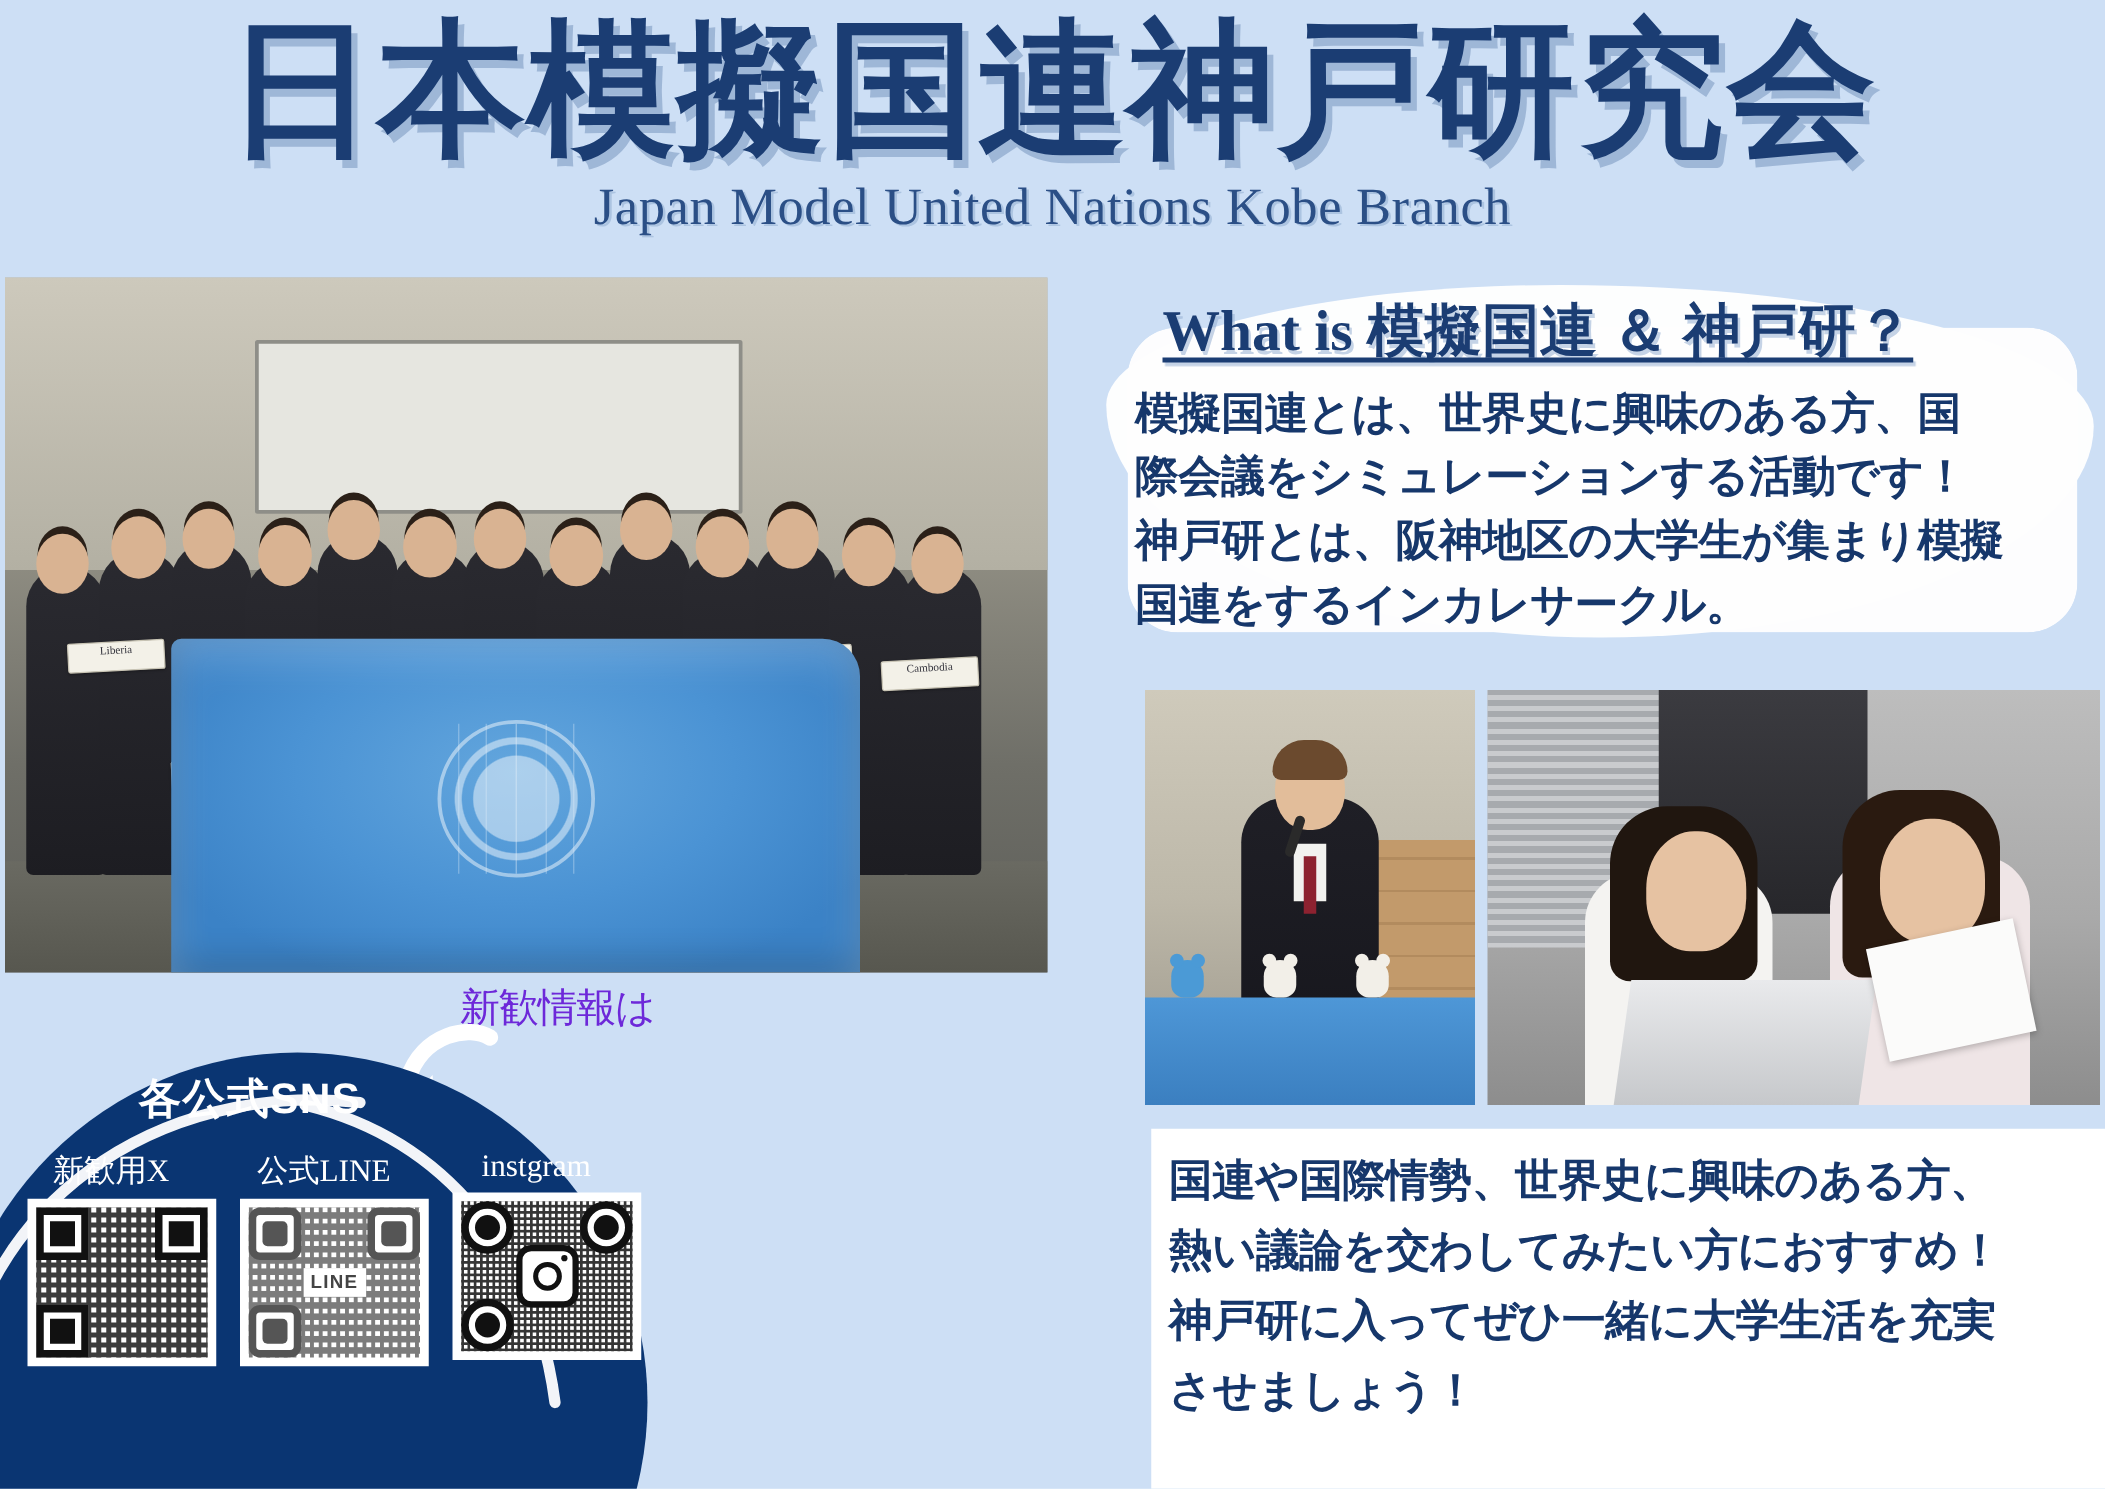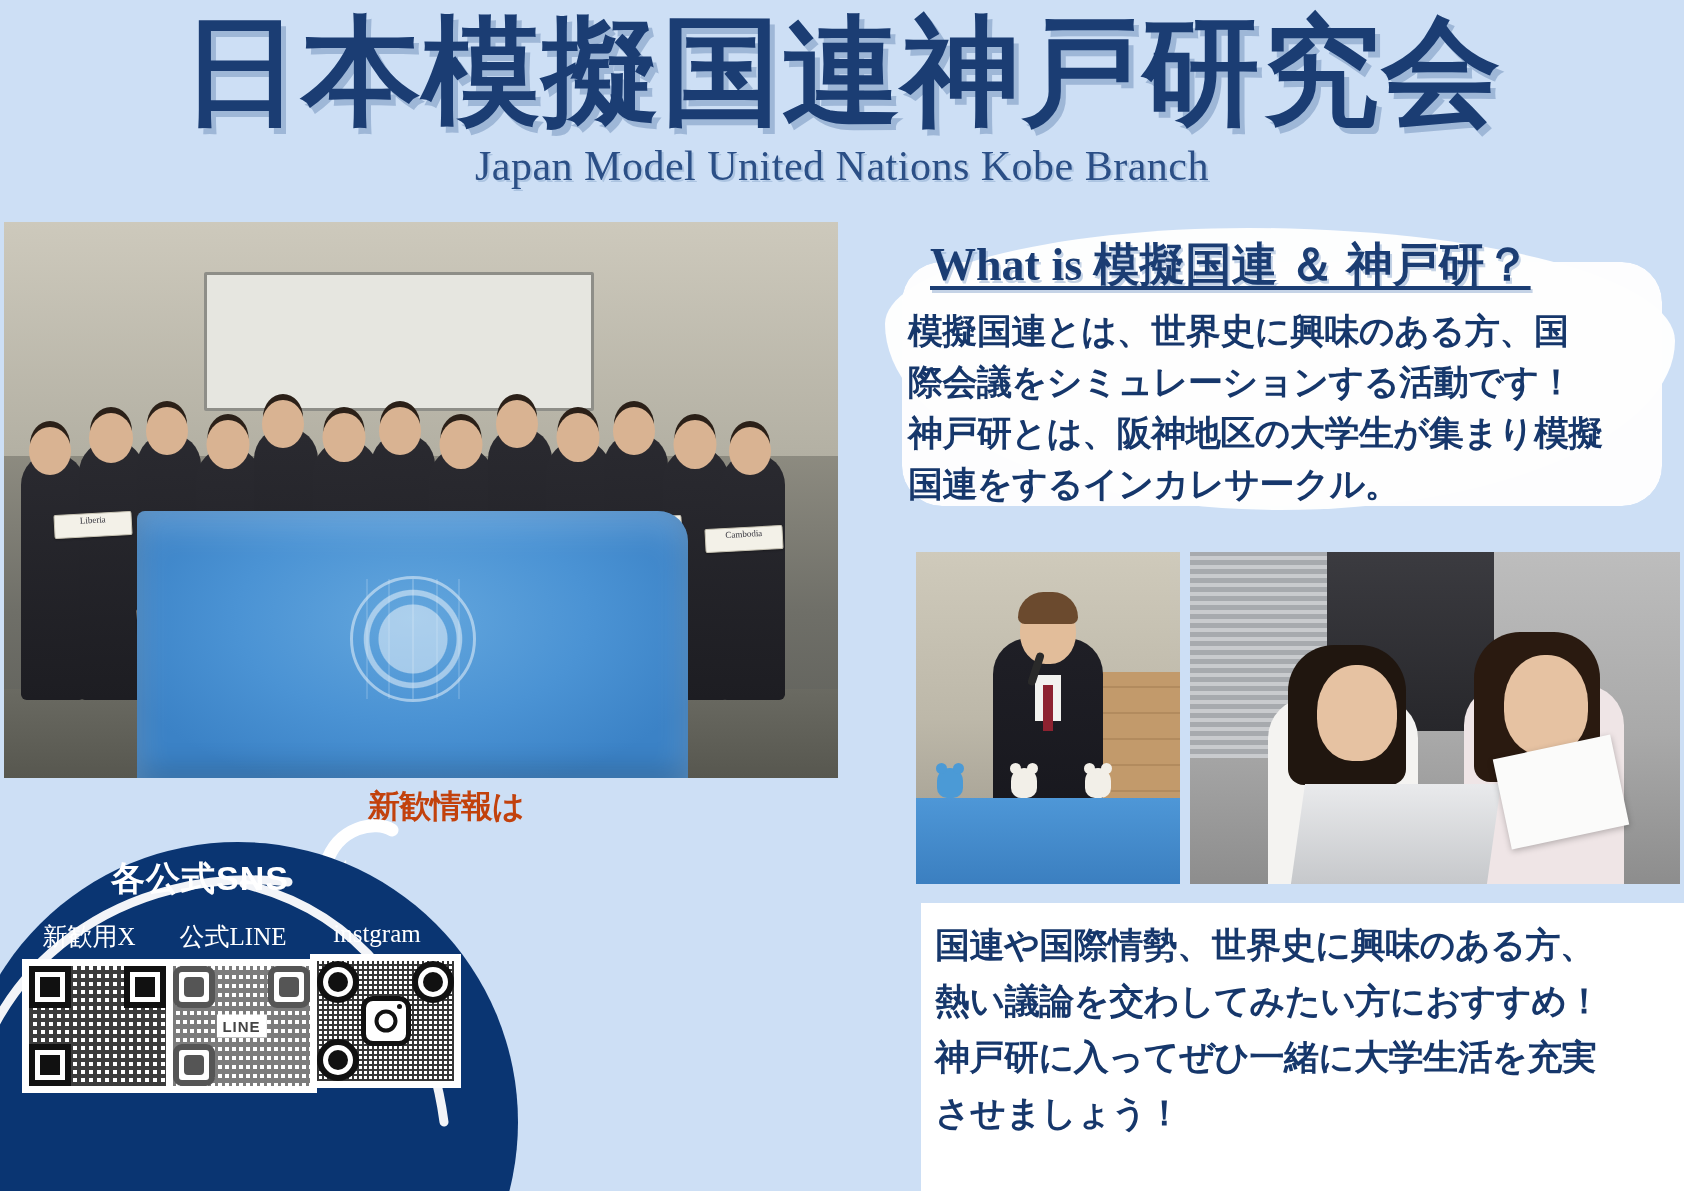--- a/index.html
+++ b/index.html
@@ -143,32 +143,32 @@
      font-weight:bold;font-size:35px;line-height:56px;color:#16376b;letter-spacing:-.5px;}
 
   
   .info{position:absolute;left:543px;top:812px;width:360px;
      font-weight:bold;font-size:39px;line-height:59px;color:#14376f;
      letter-spacing:-1px;white-space:nowrap;}
   .info .ind{padding-left:34px;}
 
   
   .note{position:absolute;left:368px;top:785px;width:200px;
-     font-weight:bold;font-size:32px;line-height:43px;color:#c2410c;
+     font-weight:normal;font-size:32px;line-height:43px;color:#6d28d9;
      letter-spacing:-1px;white-space:nowrap;}
   .arrow{position:absolute;left:280px;top:812px;width:120px;height:120px;}
 
   
   .sns-circle{position:absolute;left:-42px;top:842px;width:560px;height:560px;
      border-radius:50%;background:#0a3572;}
   .sns-swoosh{position:absolute;left:-42px;top:842px;width:560px;height:560px;
      pointer-events:none;}
   .sns-title{position:absolute;left:60px;top:856px;width:280px;text-align:center;
      font-weight:bold;font-size:34px;color:#ffffff;letter-spacing:1px;}
-  .qr-wrap{position:absolute;top:920px;display:flex;gap:10px;left:22px;}
+  .qr-wrap{position:absolute;top:920px;display:flex;gap:36px;left:22px;}
   .qr-item{width:134px;text-align:center;}
   .qr-label{font-family:"Liberation Serif","DejaVu Serif",serif;
      font-size:25px;color:#ffffff;margin-bottom:6px;white-space:nowrap;}
   .qr-box{width:151px;height:134px;background:#ffffff;position:relative;overflow:hidden;}
   .qr-noise{position:absolute;inset:7px;
      background-image:
        repeating-linear-gradient(90deg,#111 0 4px,transparent 4px 8px),
        repeating-linear-gradient(0deg,#111 0 4px,transparent 4px 8px);
      background-size:8px 8px, 8px 8px;
      opacity:.82;mix-blend-mode:multiply;}

